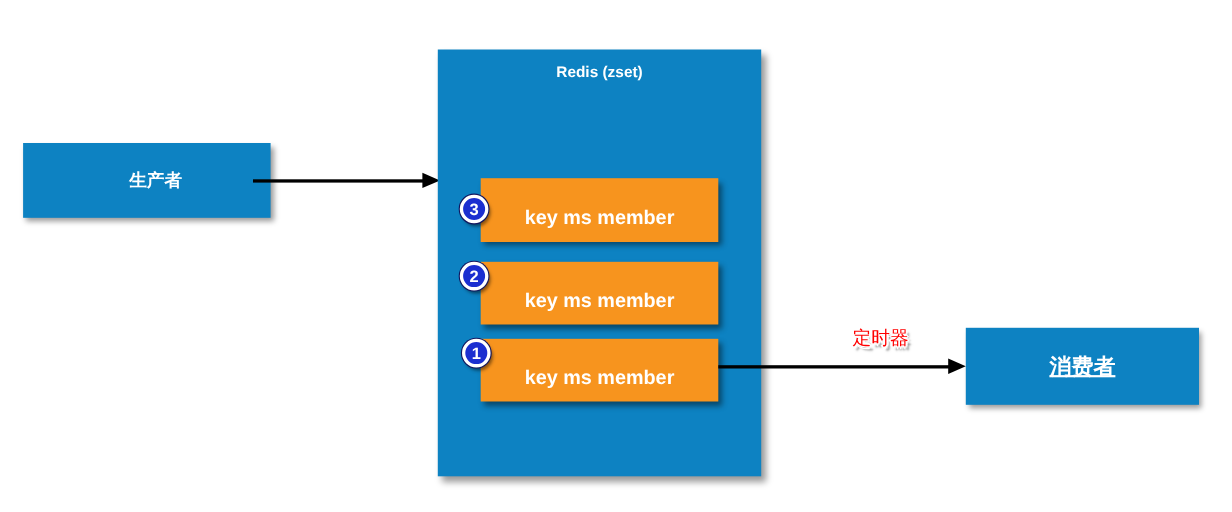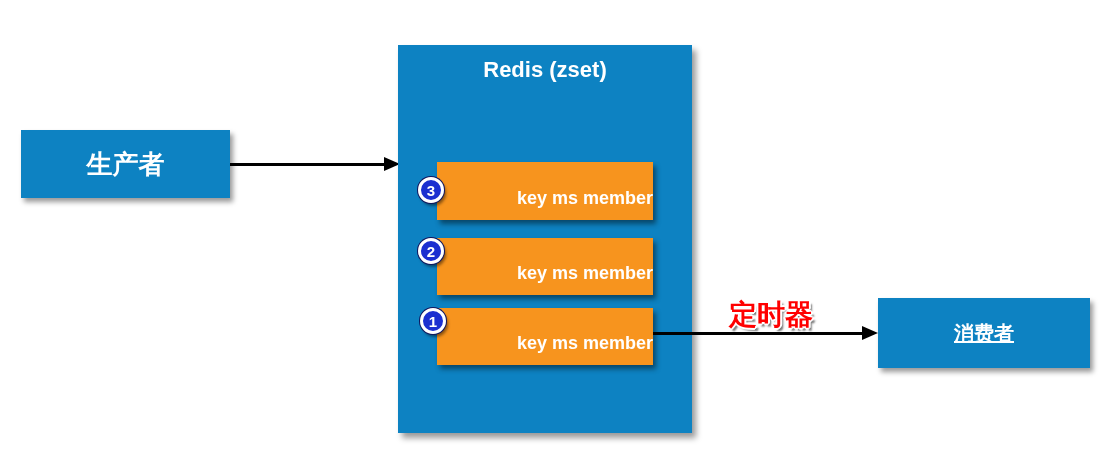--- a/index.html
+++ b/index.html
@@ -18,35 +18,35 @@
     background:#ffffff;
     overflow:hidden;
   }
   .box{
     position:absolute;
     display:flex;align-items:center;justify-content:center;
     color:#ffffff;font-weight:bold;
     box-shadow:3px 4px 5px rgba(0,0,0,0.40);
   }
   .blue{background:var(--box-blue);}
-  .producer{left:21px;top:130px;width:209px;height:68px;font-size:26px;}
+  .producer{left:21px;top:130px;width:209px;height:68px;font-size:16px;padding-left:16px;}
   .consumer{left:878px;top:298px;width:212px;height:70px;font-size:20px;text-decoration:underline;}
   .redis{
     position:absolute;left:398px;top:45px;width:294px;height:388px;
     background:var(--box-blue);
     box-shadow:4px 5px 6px rgba(0,0,0,0.40);
   }
   .redis-title{
     position:absolute;left:0;top:12px;width:100%;
-    text-align:center;color:#ffffff;font-weight:bold;font-size:22px;
+    text-align:center;color:#ffffff;font-weight:bold;font-size:14px;
   }
   .entry{
     position:absolute;left:437px;width:216px;height:58px;
     background:var(--entry-orange);
-    display:flex;align-items:center;justify-content:flex-end;
+    display:flex;align-items:center;justify-content:center;
     padding-top:0;box-sizing:border-box;
     color:#ffffff;font-weight:bold;font-size:18px;
     box-shadow:3px 4px 5px rgba(0,0,0,0.45);
   }
   .entry span{position:relative;top:7px;}
   .entry-3{top:162px;}
   .entry-2{top:238px;height:57px;}
   .entry-1{top:308px;height:57px;}
   .badge{
     position:absolute;width:26px;height:26px;border-radius:50%;
@@ -69,22 +69,22 @@
     border-top:7px solid transparent;
     border-bottom:7px solid transparent;
     border-left:16px solid var(--arrow-black);
   }
   .arr1-line{left:230px;top:163px;width:155px;}
   .arr1-head{left:384px;top:157px;}
   .arr2-line{left:653px;top:332px;width:210px;}
   .arr2-head{left:862px;top:326px;}
   .timer-label{
     position:absolute;left:716px;top:296px;width:110px;
-    text-align:center;
-    color:var(--timer-red);font-weight:bold;font-size:28px;
+    text-align:right;
+    color:var(--timer-red);font-weight:normal;font-size:17px;
     text-shadow:
       -1px -1px 0 #fff, 1px -1px 0 #fff, -1px 1px 0 #fff, 1px 1px 0 #fff,
       0 -2px 0 #fff, 0 2px 0 #fff, -2px 0 0 #fff, 2px 0 0 #fff,
       3px 3px 2px rgba(0,0,0,0.55);
   }
 </style>
 </head>
 <body>
 
 <div class="canvas">

